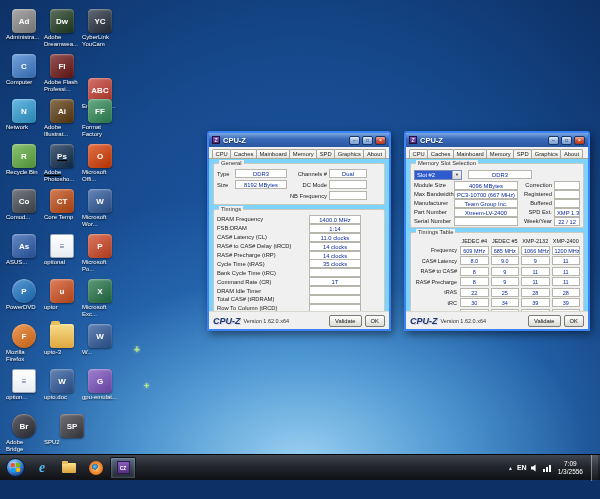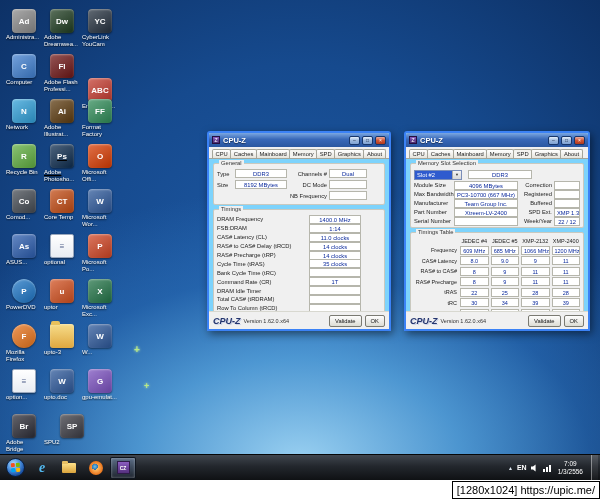--- a/index.html
+++ b/index.html
@@ -165,21 +165,21 @@
         </div>
         <div class="dicon" style="left: 6px; top: 324px;">
           <div class="dicon-img k-circle" style="background: linear-gradient(145deg, rgba(255, 255, 255, 0.28), rgba(0, 0, 0, 0.18)), rgb(232, 115, 26);">F</div>
           <div class="dicon-label">Mozilla Firefox</div>
         </div>
         <div class="dicon" style="left: 6px; top: 369px;">
           <div class="dicon-img k-doc">≡</div>
           <div class="dicon-label">option...</div>
         </div>
         <div class="dicon" style="left: 6px; top: 414px;">
-          <div class="dicon-img k-app" style="background: linear-gradient(145deg, rgba(255, 255, 255, 0.28), rgba(0, 0, 0, 0.18)), rgb(43, 43, 53);">Br</div>
+          <div class="dicon-img k-app" style="background: linear-gradient(145deg, rgba(255, 255, 255, 0.28), rgba(0, 0, 0, 0.18)), rgb(43, 43, 53); border-radius: 11px;">Br</div>
           <div class="dicon-label">Adobe Bridge</div>
         </div>
         <div class="dicon" style="left: 44px; top: 9px;">
           <div class="dicon-img k-app" style="background: linear-gradient(145deg, rgba(255, 255, 255, 0.28), rgba(0, 0, 0, 0.18)), rgb(29, 59, 31);">Dw</div>
           <div class="dicon-label">Adobe Dreamwea...</div>
         </div>
         <div class="dicon" style="left: 44px; top: 54px;">
           <div class="dicon-img k-app" style="background: linear-gradient(145deg, rgba(255, 255, 255, 0.28), rgba(0, 0, 0, 0.18)), rgb(110, 21, 21);">Fl</div>
           <div class="dicon-label">Adobe Flash Professi...</div>
         </div>
@@ -527,17 +527,14 @@
           </svg>
       </span>
       <span class="clock">
         <span>7:09</span><br>
         <span>1/3/2556</span>
       </span>
       <span class="show-desktop"></span>
     </div>
   </div>
 
-  <div class="watermark">
-    <span class="wm-text">[1280x1024] https://upic.me/</span>
-  </div>
 
 </div>
 
 </body></html>

